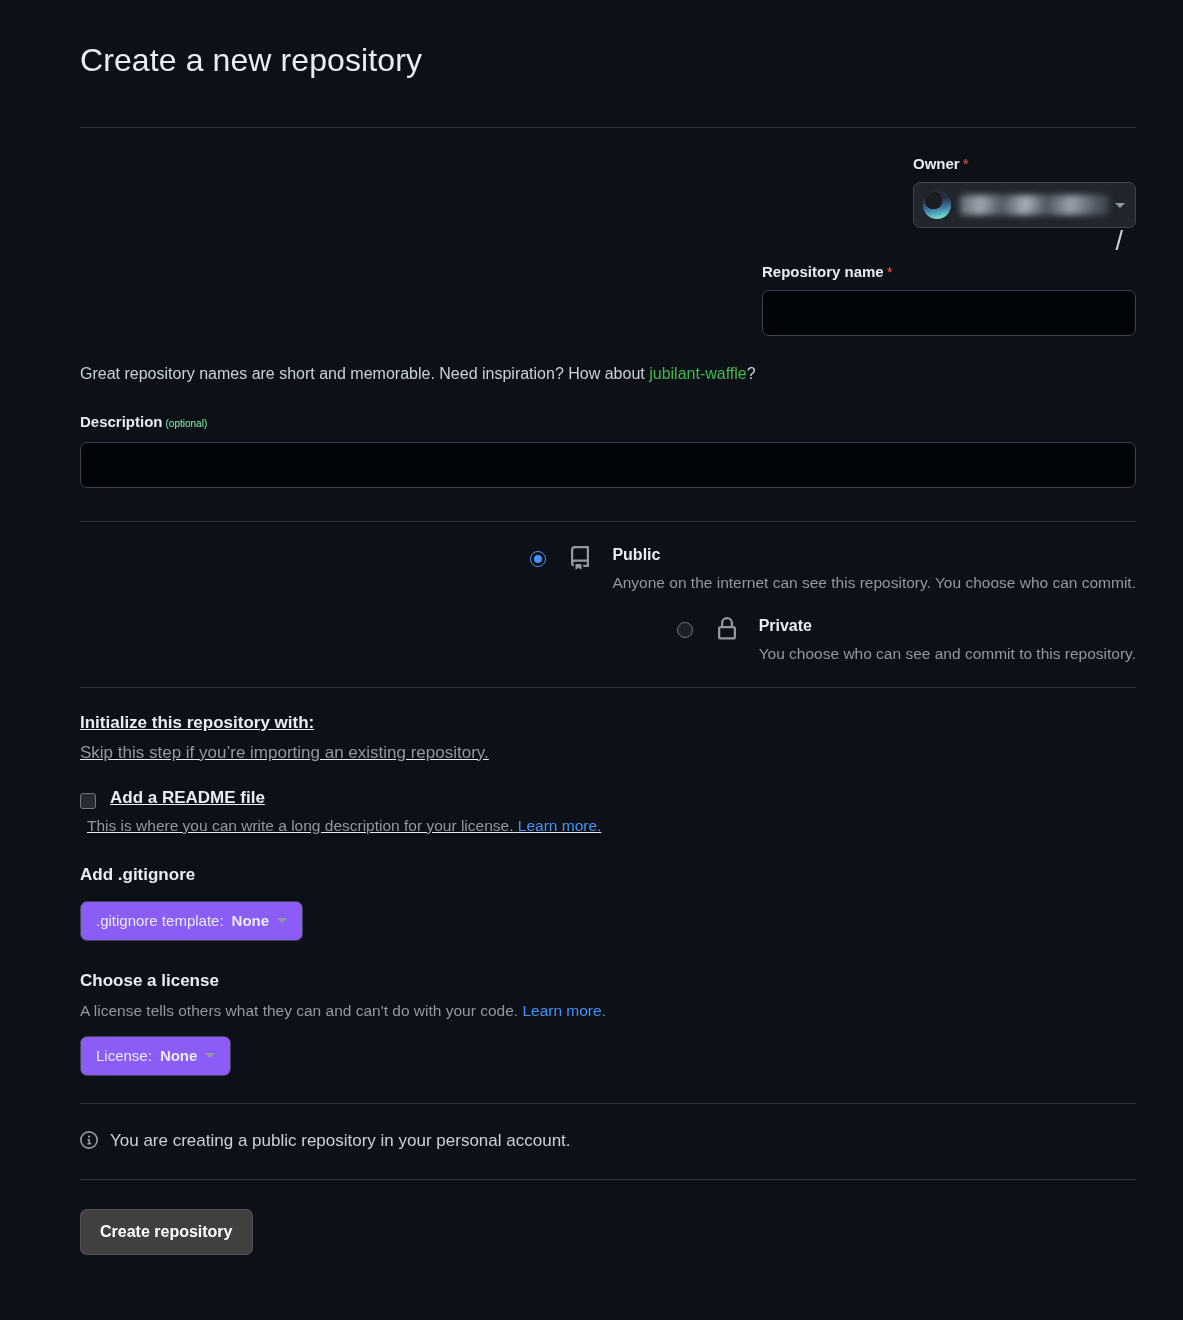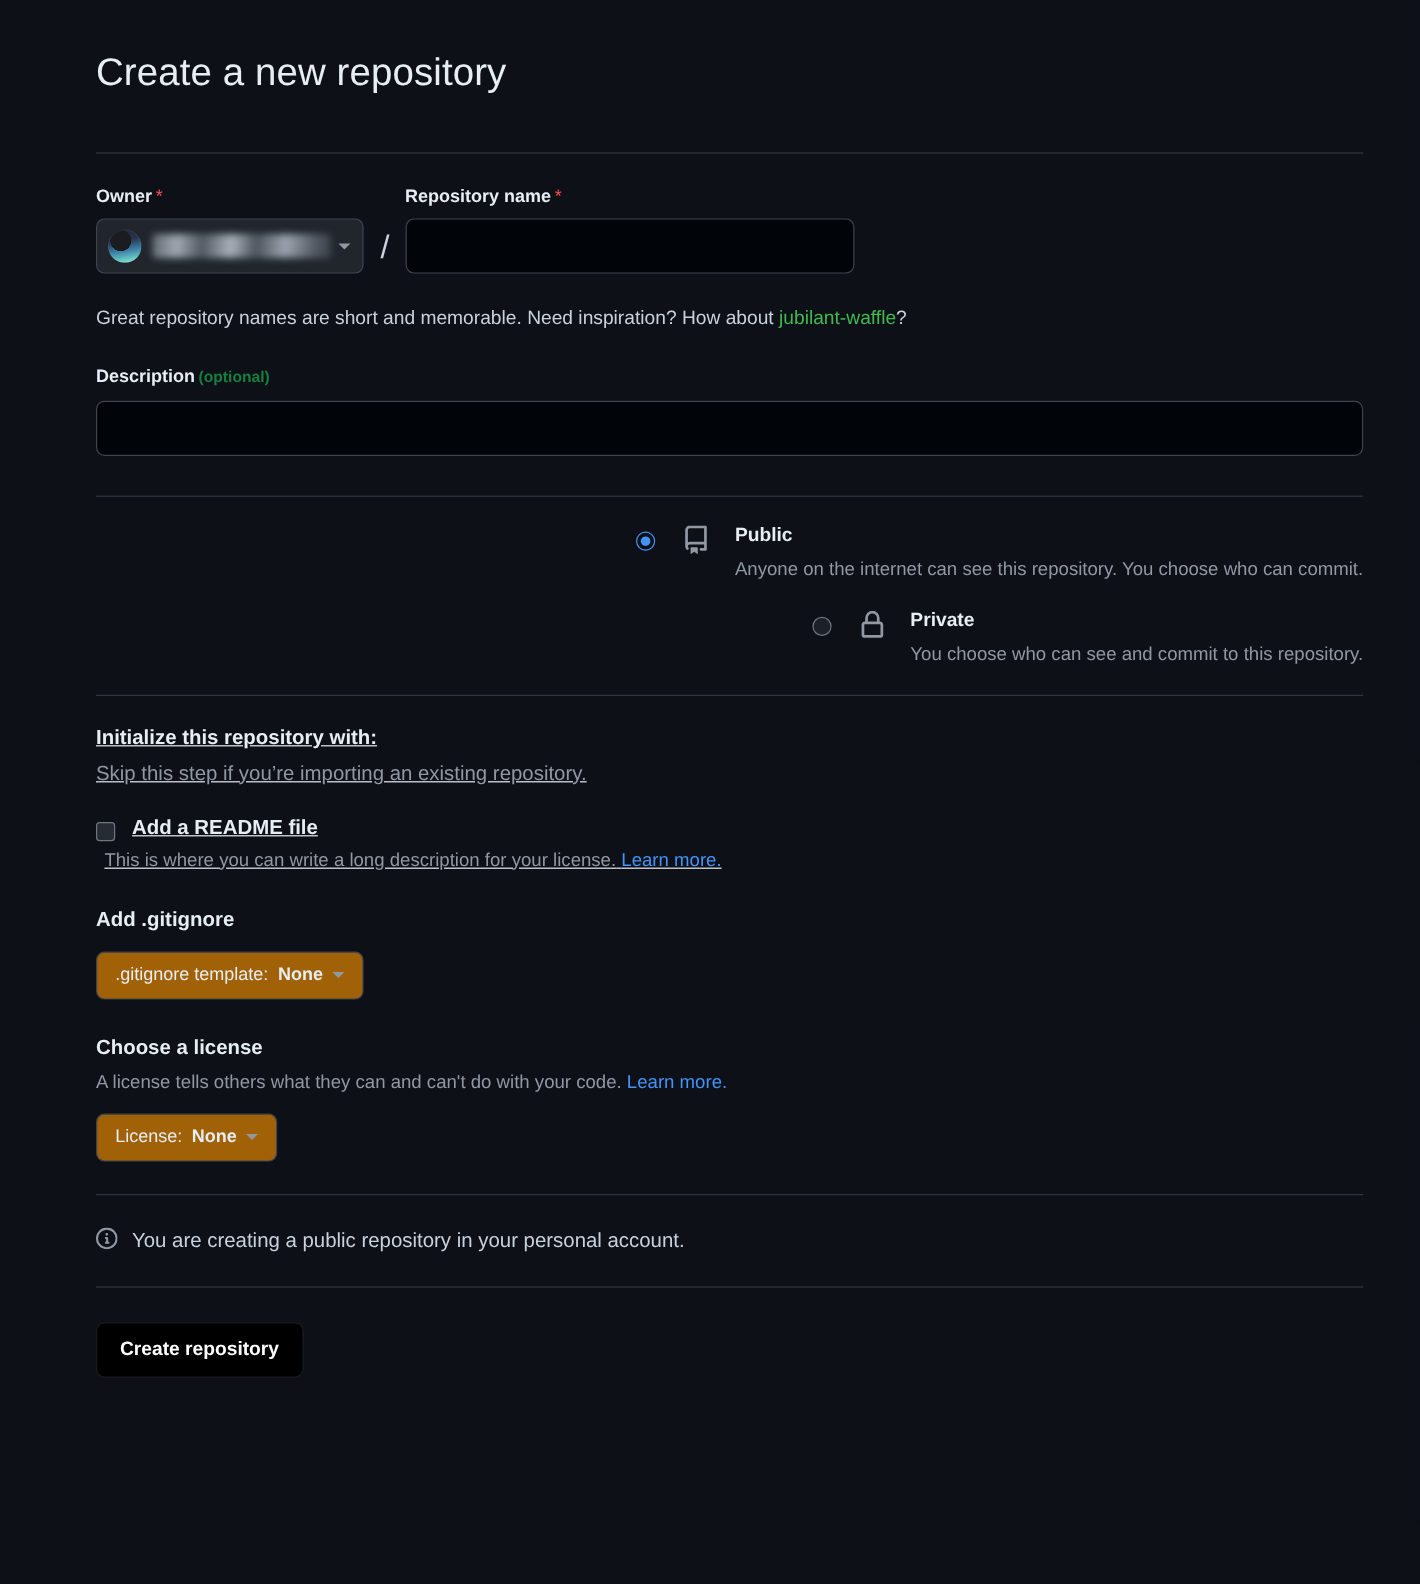--- a/index.html
+++ b/index.html
@@ -61,20 +61,21 @@
     margin: 0;
   }
   .divider-top { margin-top: 47px; }
 
   
   .name-row {
     display: flex;
     align-items: flex-end;
     gap: 0;
     margin-top: 27px;
+    flex-direction: column;
   }
   .field-label {
     font-size: 15px;
     font-weight: 700;
     color: #e6edf3;
     margin-bottom: 10px;
     display: block;
   }
   .req {
     color: #f85149;
@@ -158,23 +159,23 @@
   .hint .suggest { color: #3fb950; }
 
   
   .desc-block { margin-top: 30px; }
   .desc-label {
     font-size: 15px;
     font-weight: 700;
     color: #e6edf3;
   }
   .optional {
-    font-weight: 700;
-    font-size: 13px;
-    color: #15803d;
+    font-weight: 400;
+    font-size: 10px;
+    color: #86efac;
     margin-left: 3px;
   }
   .desc-input {
     margin-top: 11px;
     width: 1056px;
     height: 46px;
   }
 
   .divider-desc { margin-top: 33px; }
 
@@ -283,21 +284,21 @@
     color: #9198a1;
     margin-top: 11px;
   }
   .select-btn {
     display: inline-flex;
     align-items: center;
     gap: 8px;
     height: 40px;
     margin-top: 16px;
     padding: 0 15px;
-    background: #a16207;
+    background: #8b5cf6;
     border: 1px solid #3d444d;
     border-radius: 7px;
     color: #e6edf3;
     font-size: 15px;
     cursor: pointer;
     font-family: "Liberation Sans", sans-serif;
   }
   .select-btn .val { font-weight: 700; }
 
   
@@ -316,21 +317,21 @@
     font-size: 17px;
     color: #c9d1d9;
     margin-left: 12px;
   }
   .divider-bottom { margin-top: 26px; }
 
   .create-btn {
     margin-top: 29px;
     height: 46px;
     padding: 0 19px;
-    background: #000000;
+    background: #404040;
     border: 1px solid rgba(240,246,252,0.10);
     border-radius: 7px;
     color: #ffffff;
     font-size: 16px;
     font-weight: 700;
     cursor: pointer;
     font-family: "Liberation Sans", sans-serif;
   }
 </style>
 </head>

